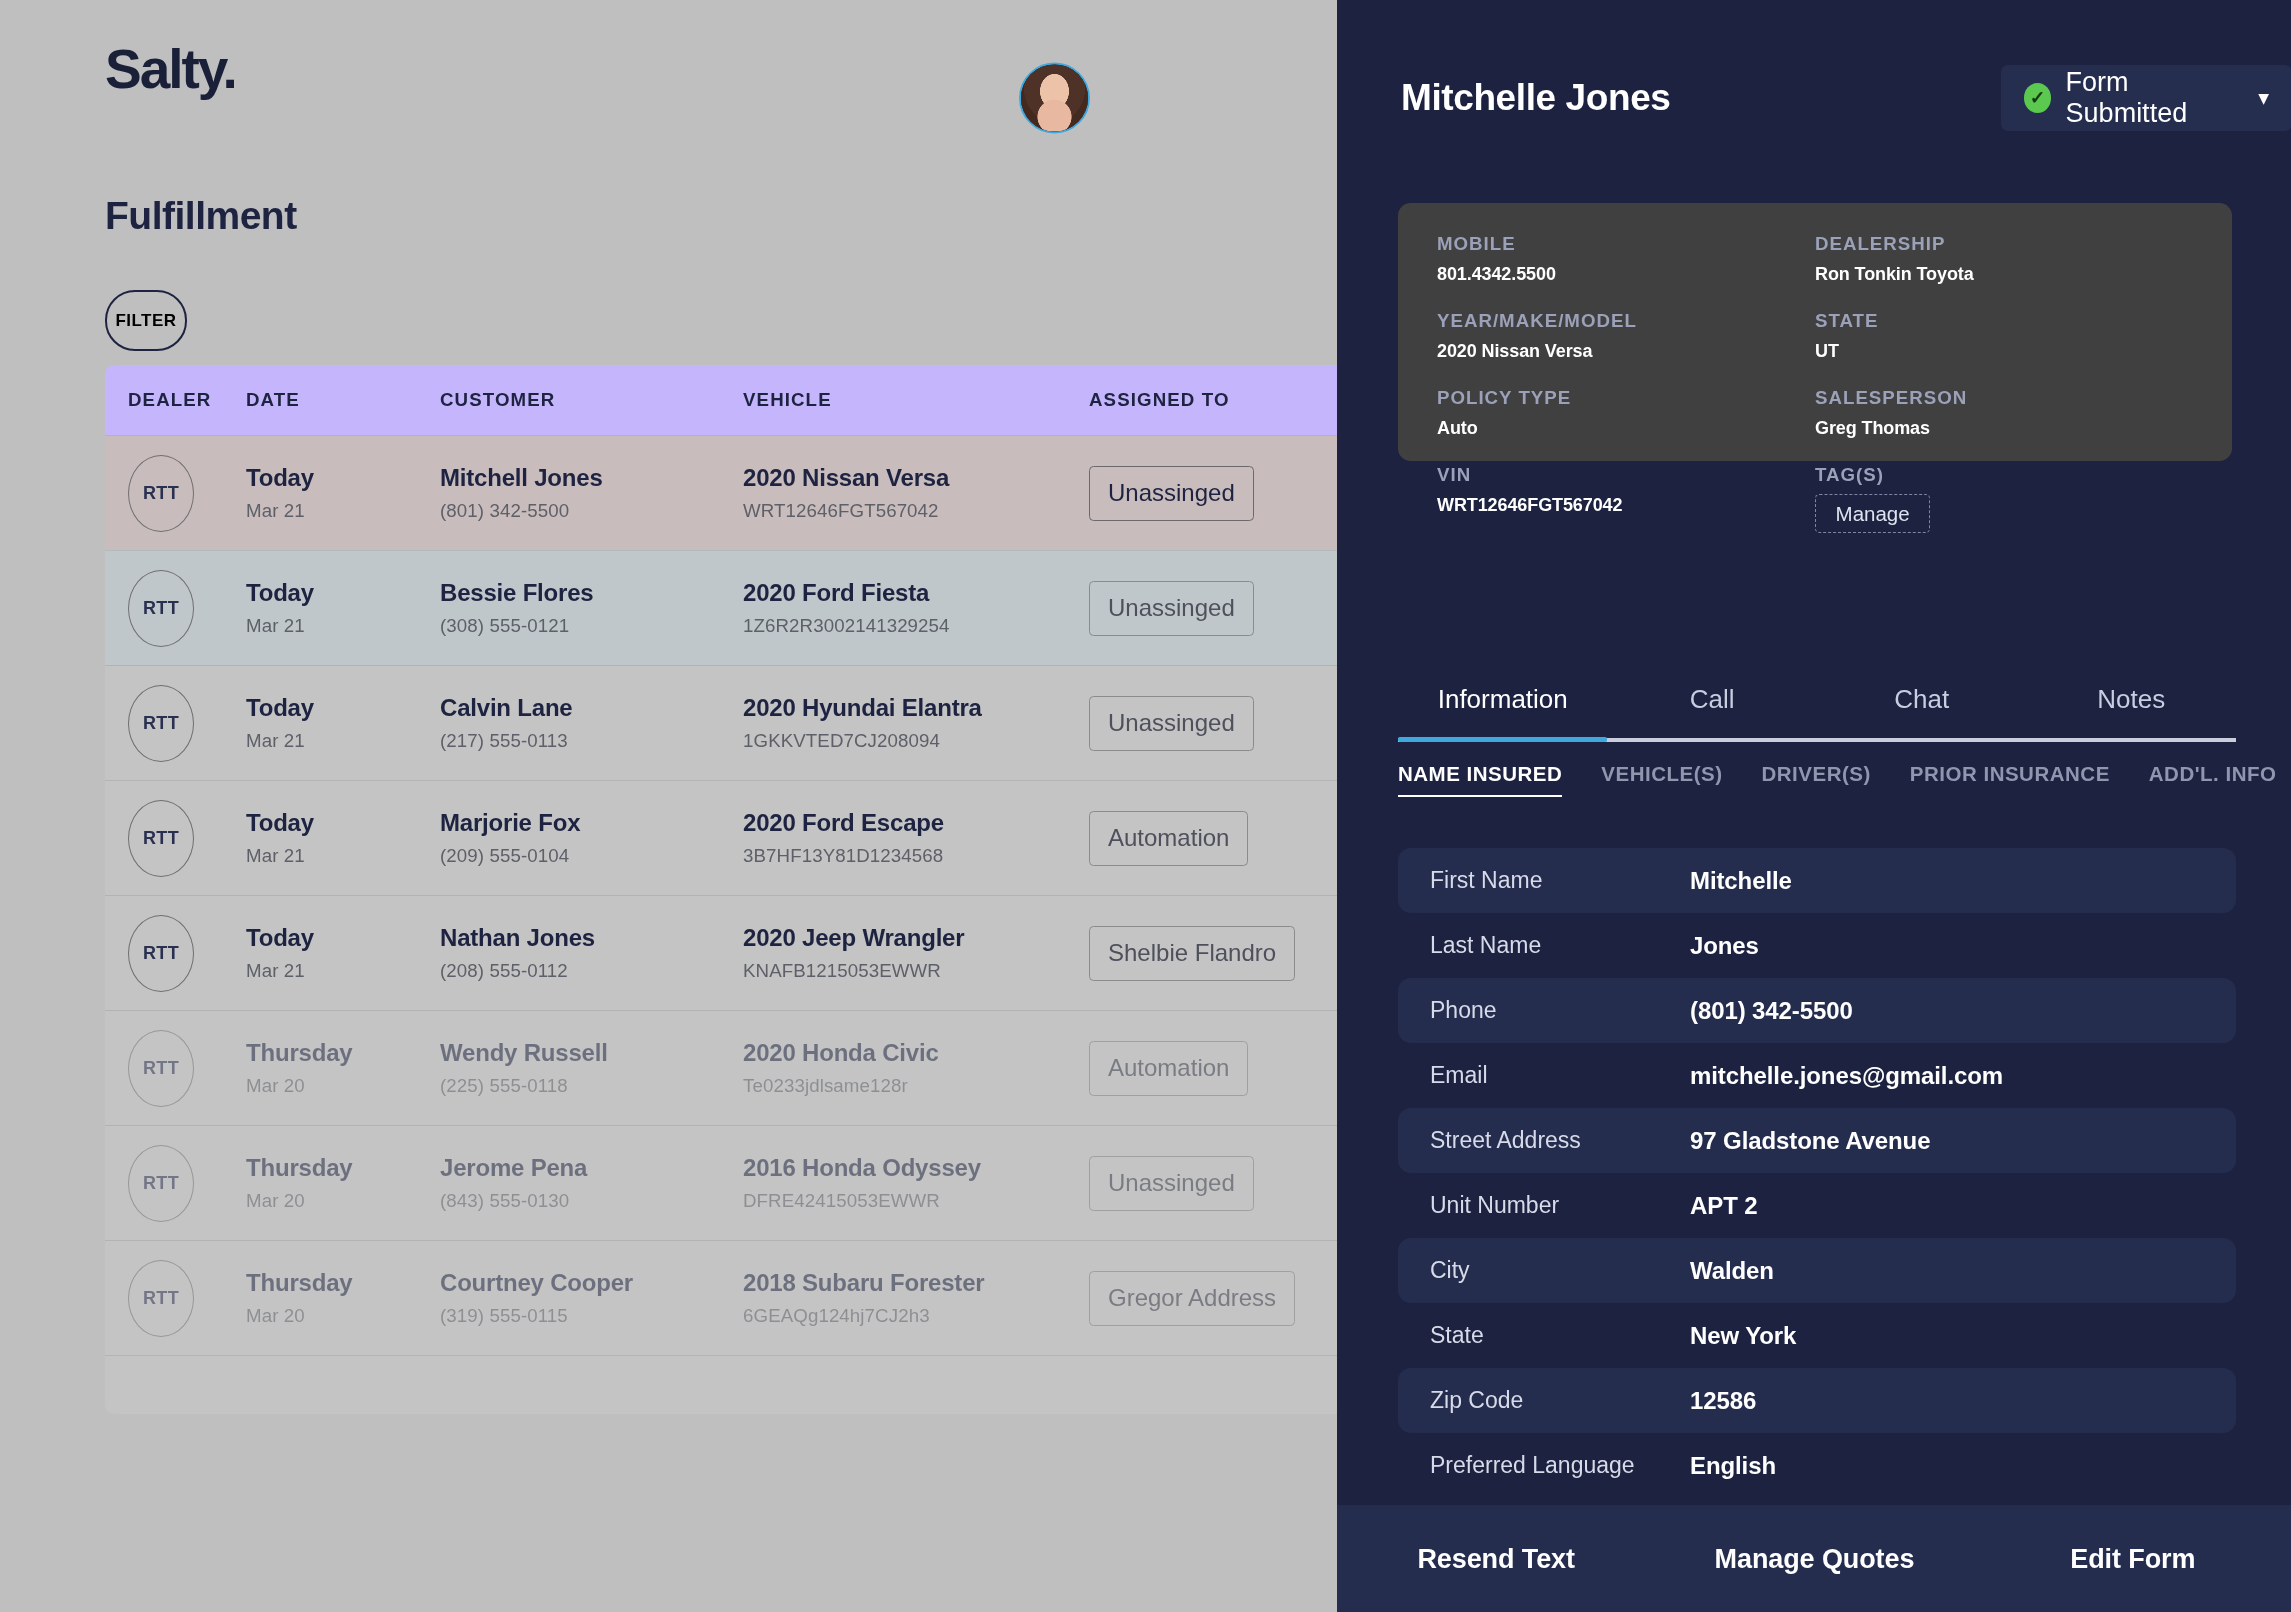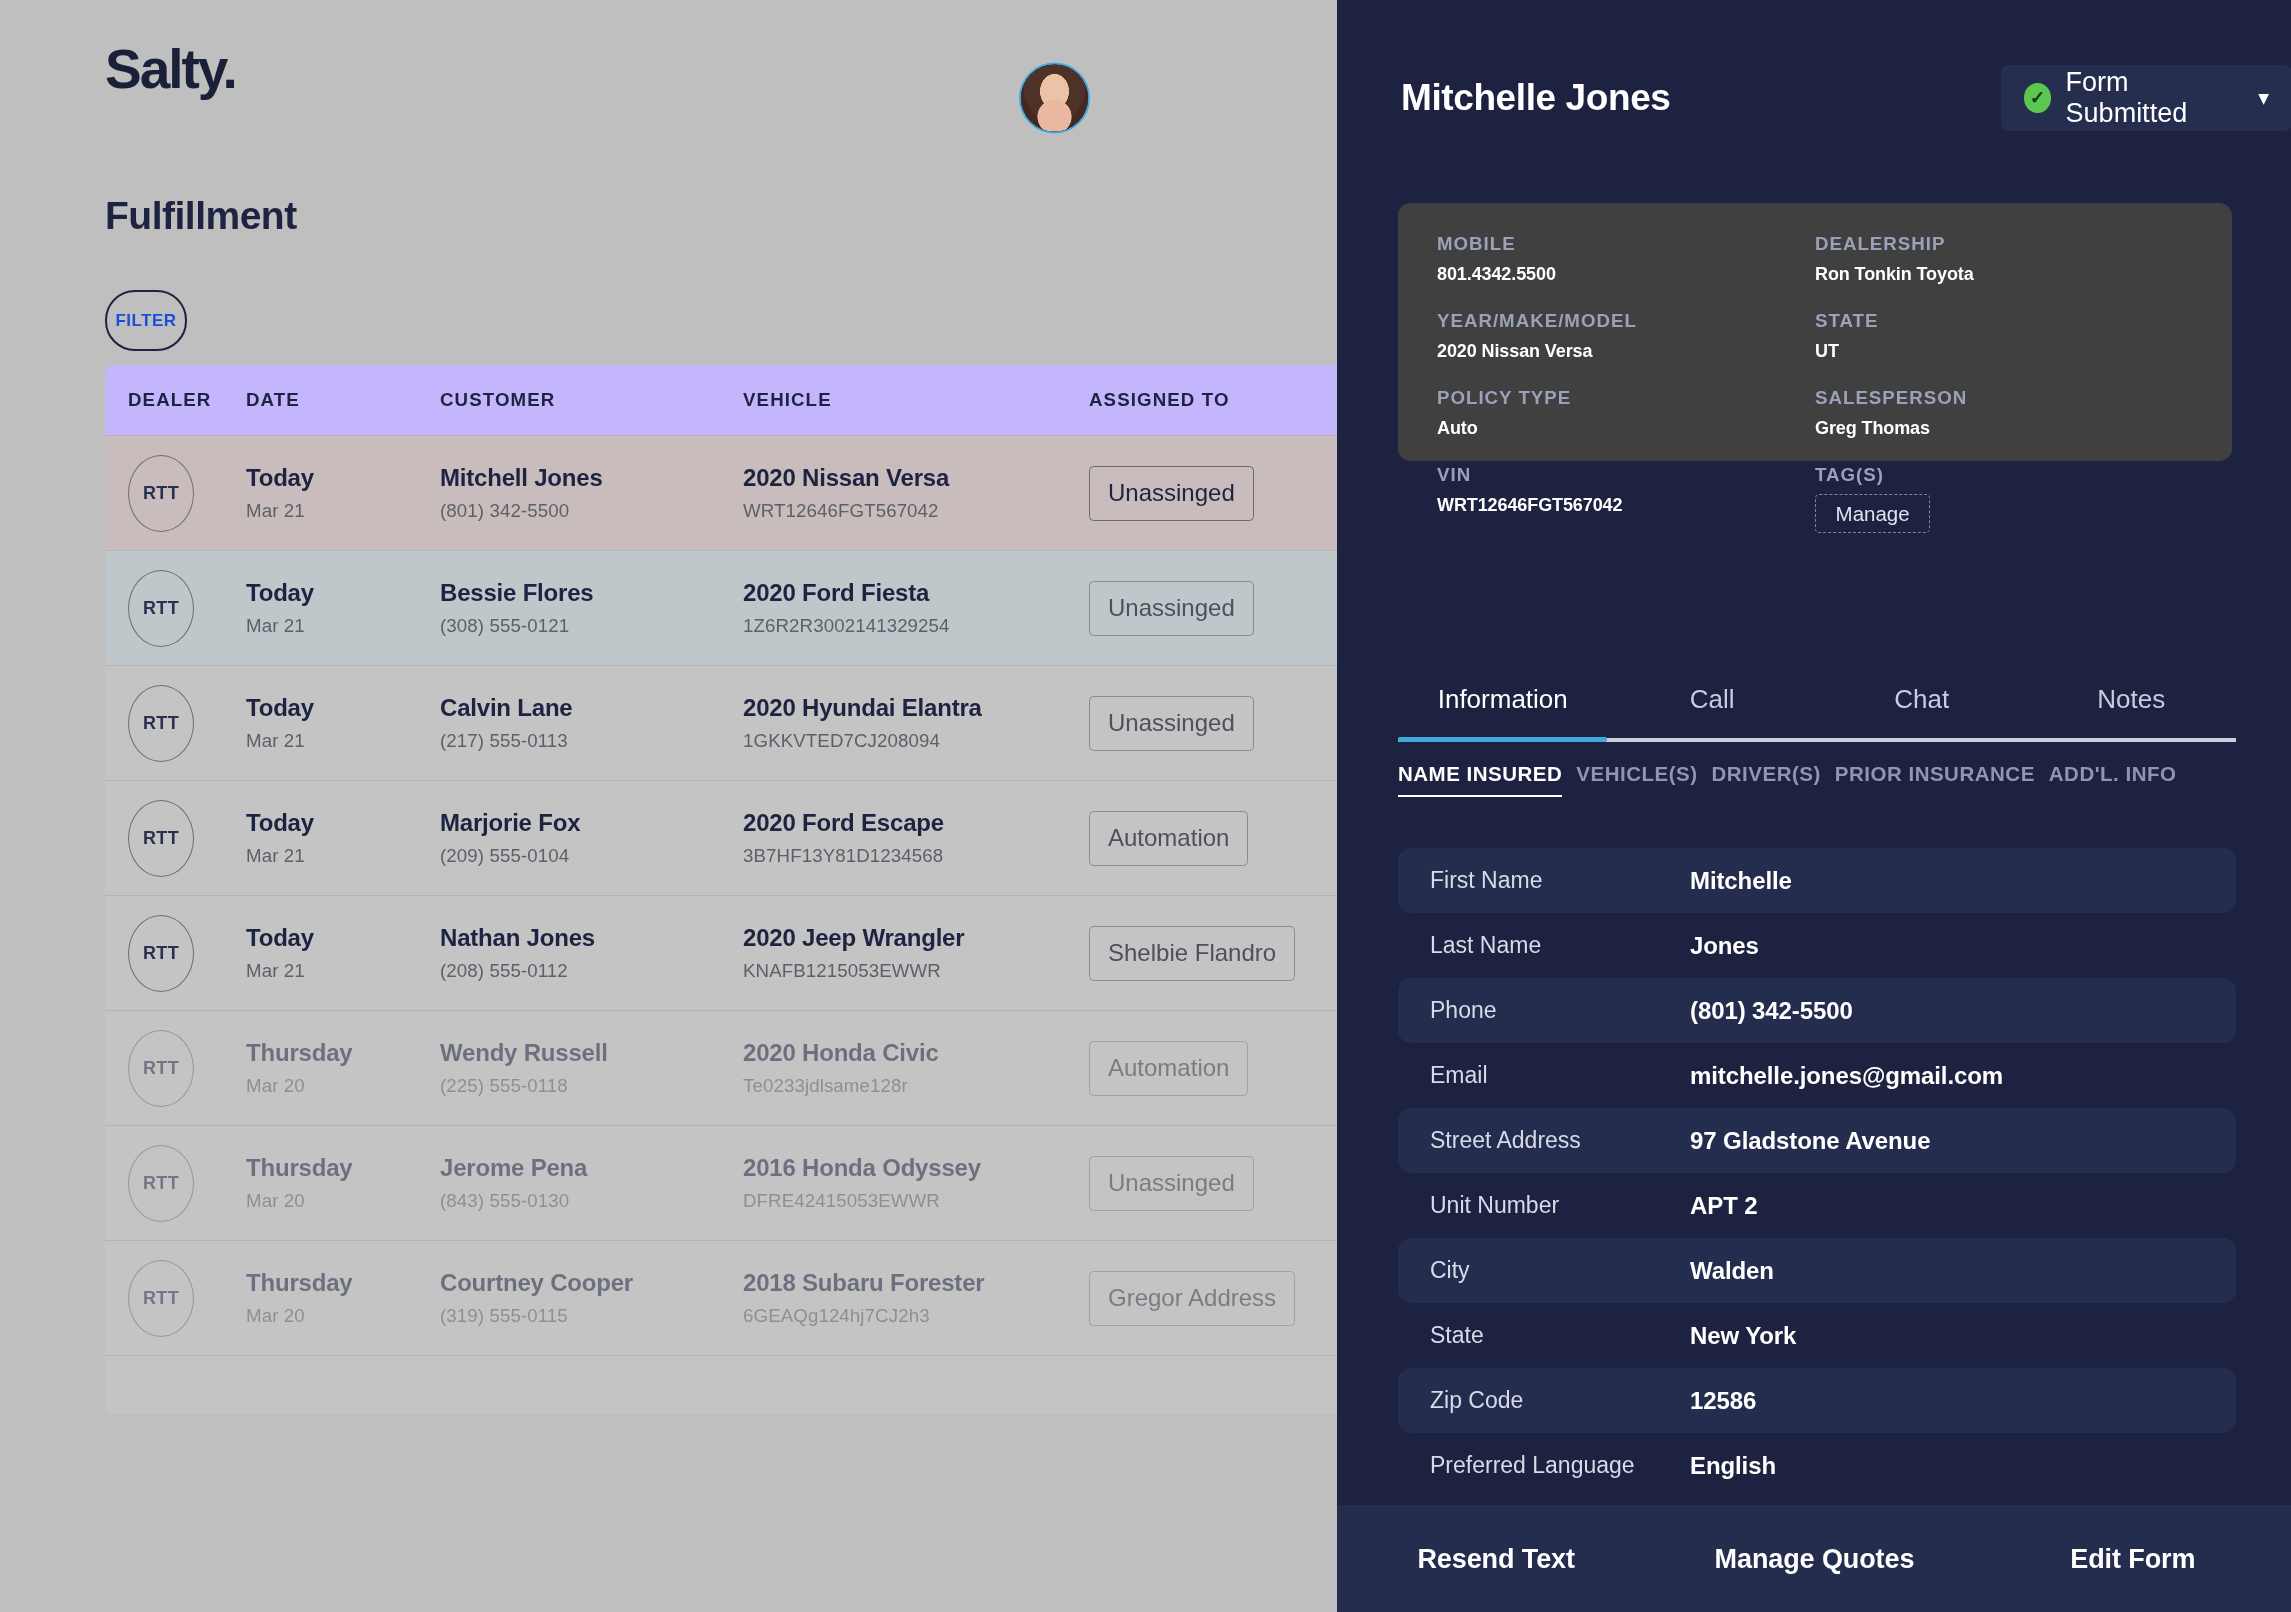--- a/index.html
+++ b/index.html
@@ -22,21 +22,21 @@
   }
   #page-title{
     position:absolute; left:105px; top:194px;
     font-size:39px; font-weight:600; letter-spacing:-0.5px; color:#1d2340;
   }
   #filter-button{
     position:absolute; left:105px; top:290px;
     width:82px; height:61px; border-radius:30px;
     border:2.2px solid #1d2340; background:transparent;
     display:flex; align-items:center; justify-content:center;
-    font-size:17px; font-weight:700; letter-spacing:0.5px; color:#1d4ed8;
+    font-size:17px; font-weight:700; letter-spacing:0.5px; color:#000000;
     cursor:pointer;
   }
 
   
   #fulfillment-table{
     position:absolute; left:105px; top:365px;
     width:1274px; border-radius:9px; overflow:hidden;
     background:#c4b5fd;
   }
   .thead{
@@ -159,21 +159,21 @@
   #tab-underline{
     position:absolute; left:61px; top:738px; width:838px; height:3.6px;
     background:#c9cddd;
   }
   #tab-underline-active{
     position:absolute; left:61px; top:737px; width:209px; height:5.3px;
     background:#3fa9dd; border-radius:1.8px;
   }
   #subtab-strip{
     position:absolute; left:61px; top:762px; width:855px; height:43px;
-    display:flex; align-items:flex-start; gap:14px;
+    display:flex; align-items:flex-start; gap:39px;
   }
   .subtab{
     font-size:20.5px; font-weight:700; letter-spacing:0.5px; color:#8f96ae;
     cursor:pointer; padding-bottom:9px; white-space:nowrap;
   }
   .subtab.active{ color:#ffffff; border-bottom:2.7px solid #ffffff; }
 
   
   #field-list{
     position:absolute; left:61px; top:848px; width:838px;

